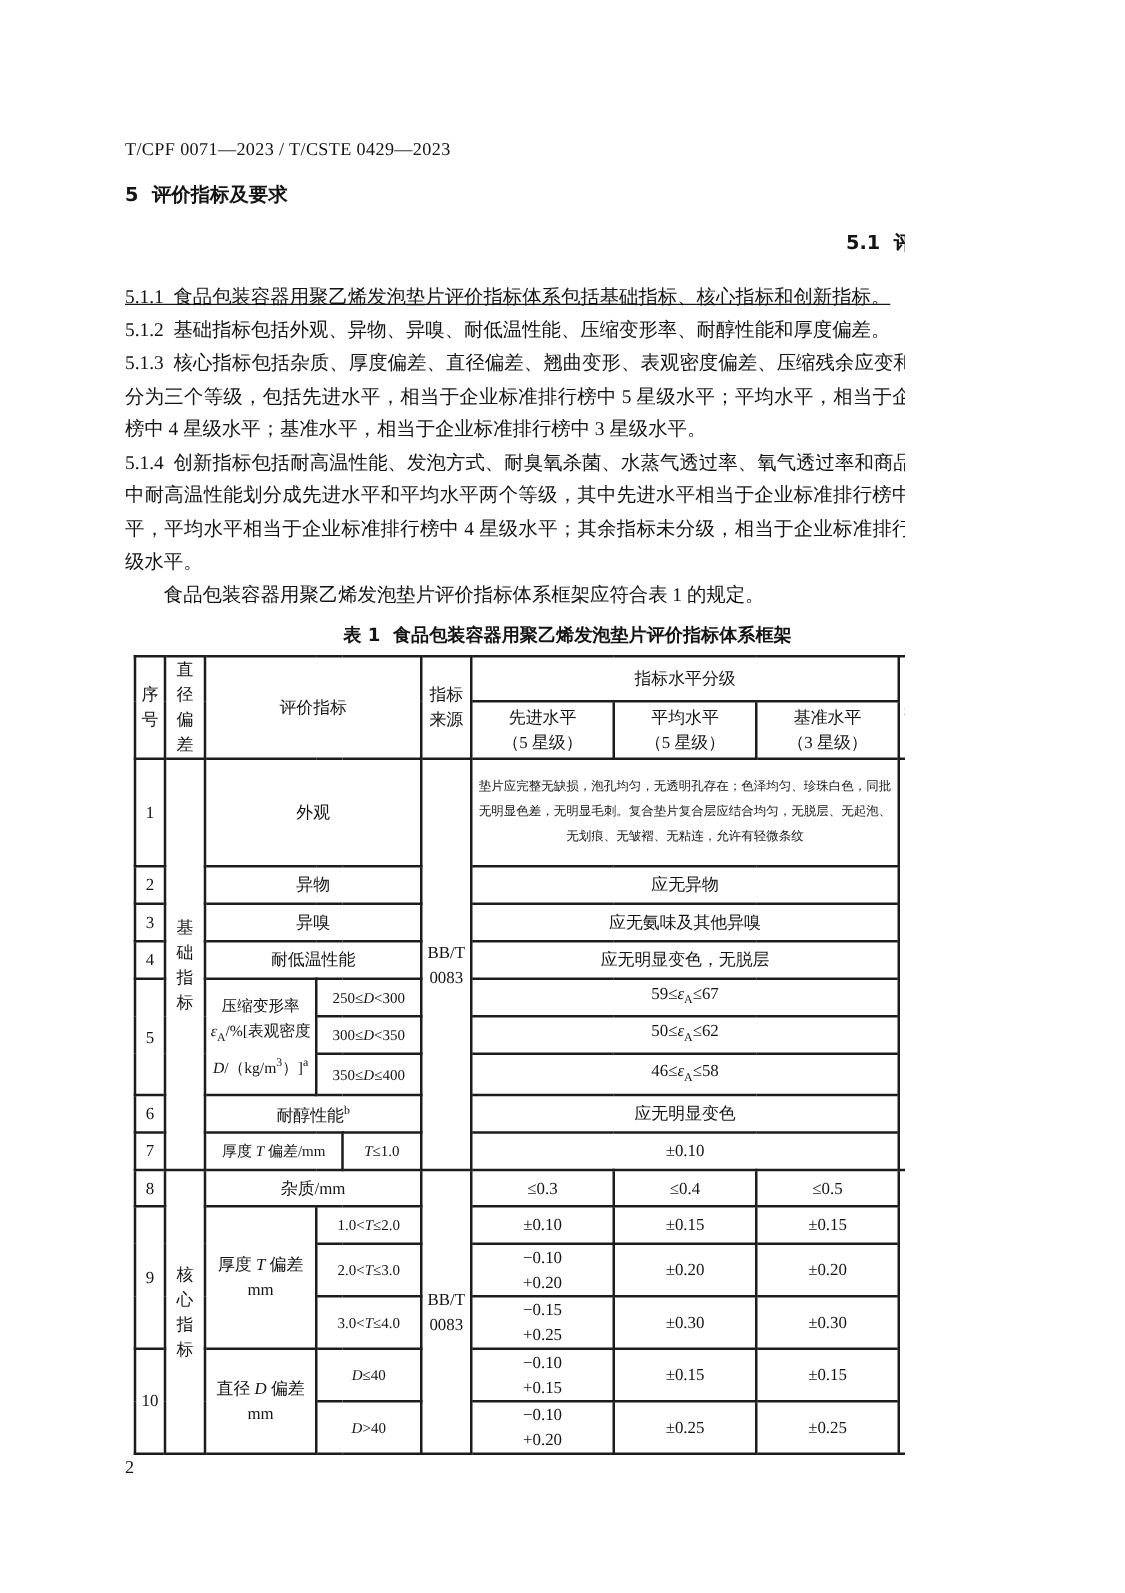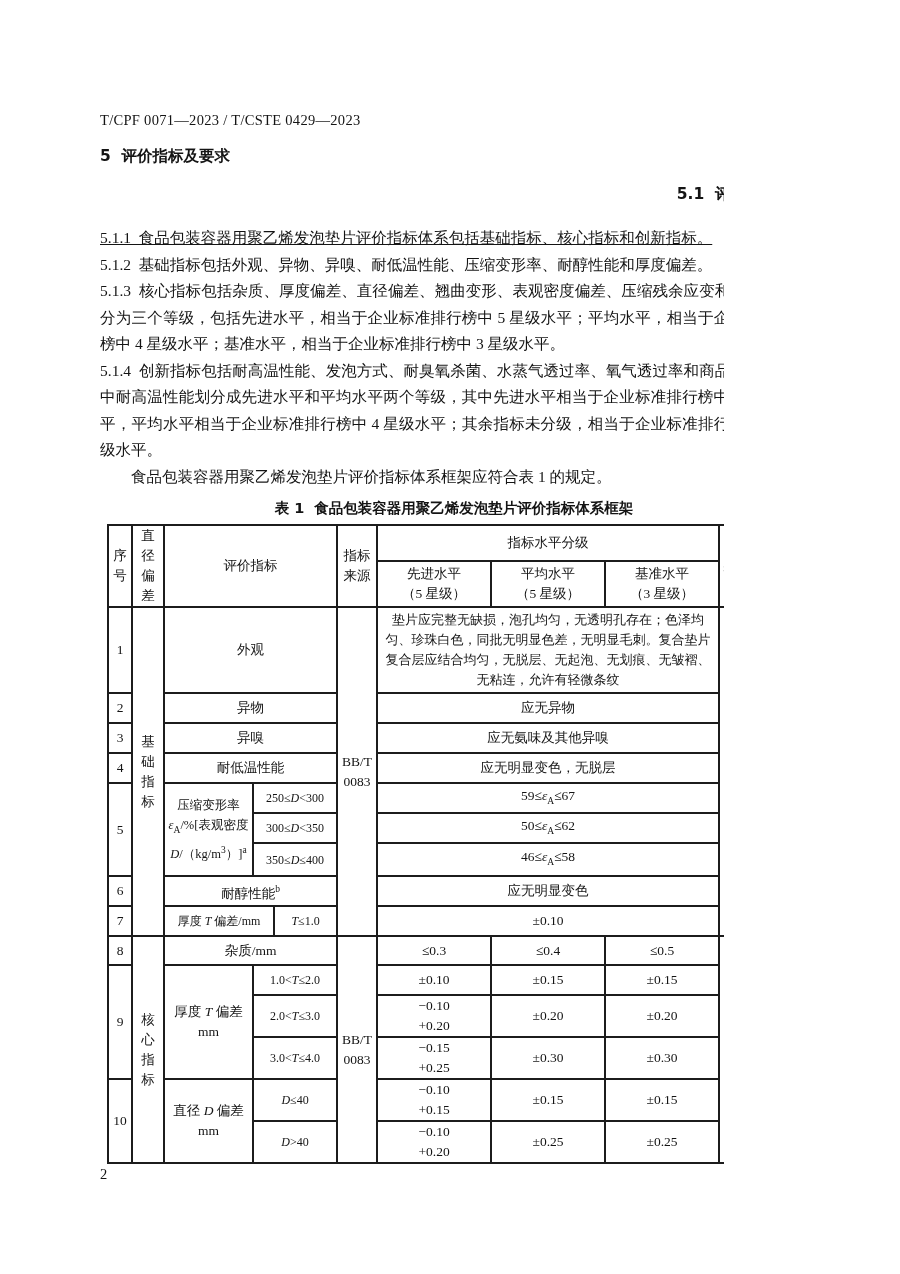--- a/index.html
+++ b/index.html
@@ -17,21 +17,21 @@
   .p-indent{text-indent:31px;}
   .tbl-caption{margin-top:9px;text-align:center;font-weight:bold;font-size:14.5px;white-space:pre-wrap;
       font-family:"DejaVu Sans","Liberation Sans",sans-serif;}
   table.frame{border-collapse:collapse;margin-top:6px;margin-left:7px;table-layout:fixed;width:693px;
       font-size:13.5px;}
   table.frame td{border:2px solid #1c1c1c;text-align:center;vertical-align:middle;
       padding:0 3px;line-height:20px;overflow:hidden;}
   td.thc{line-height:18px;}
   td.small{font-size:12.5px;line-height:18px;}
   td.nowrap{white-space:nowrap;font-size:12.5px;}
-  td.justify-cell{text-align:justify;padding:3px 7px;line-height:21px;font-size:13px;}
+  td.justify-cell{text-align:justify;padding:3px 7px;line-height:21px;font-size:10px;}
   td.cond{font-size:12px;}
   .rh33{height:33px}.rh36{height:36px}.rh86{height:86px}.rh30{height:30px}
   .rh29{height:29px}.rh42{height:42px}.rh35{height:35px}
   .page-num{position:absolute;left:100px;top:1166px;font-size:14.5px;}
   i{font-style:italic;}
   sub,sup{font-size:9.5px;}
 </style>
 </head>
 <body>
 

